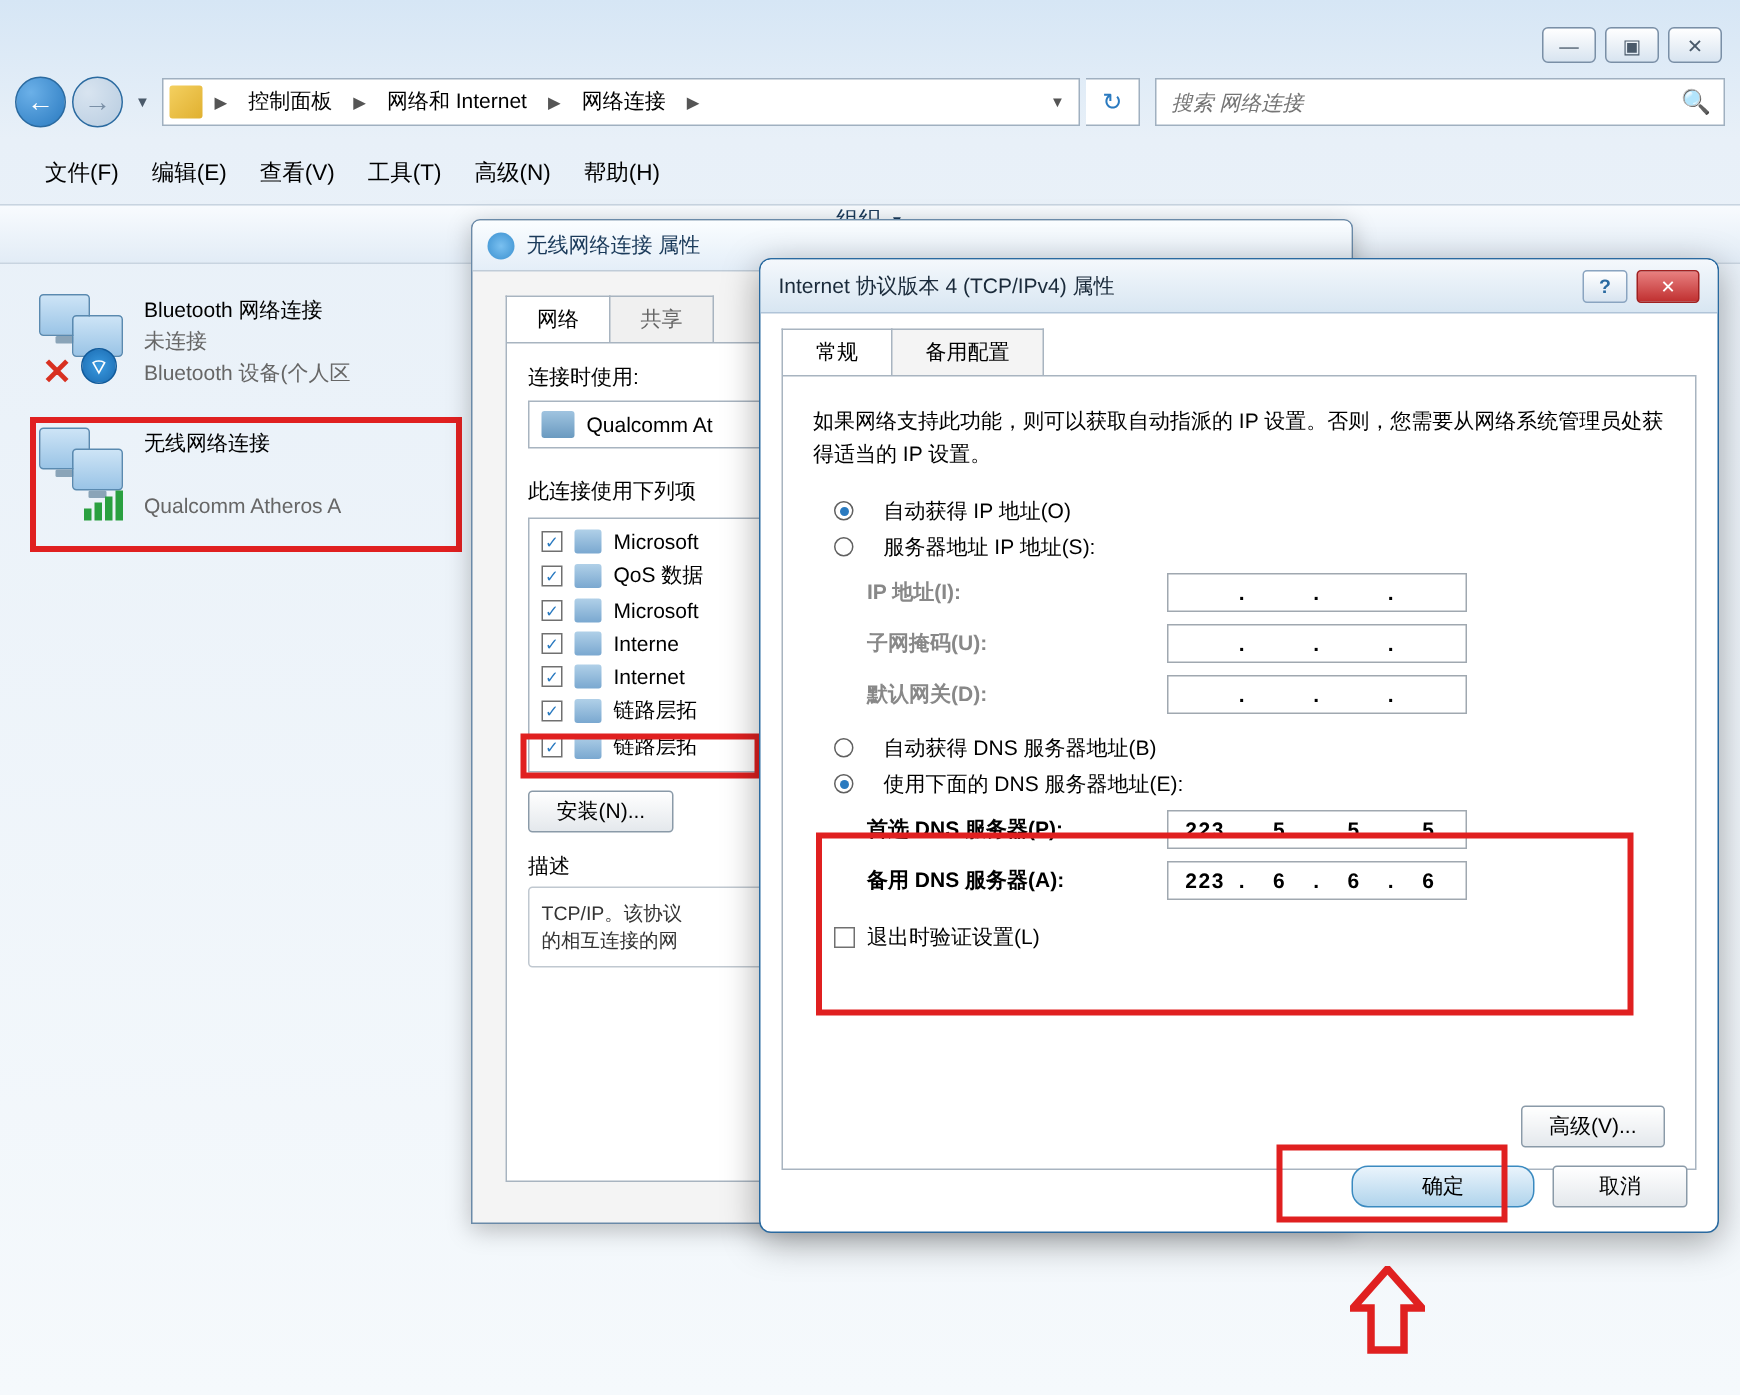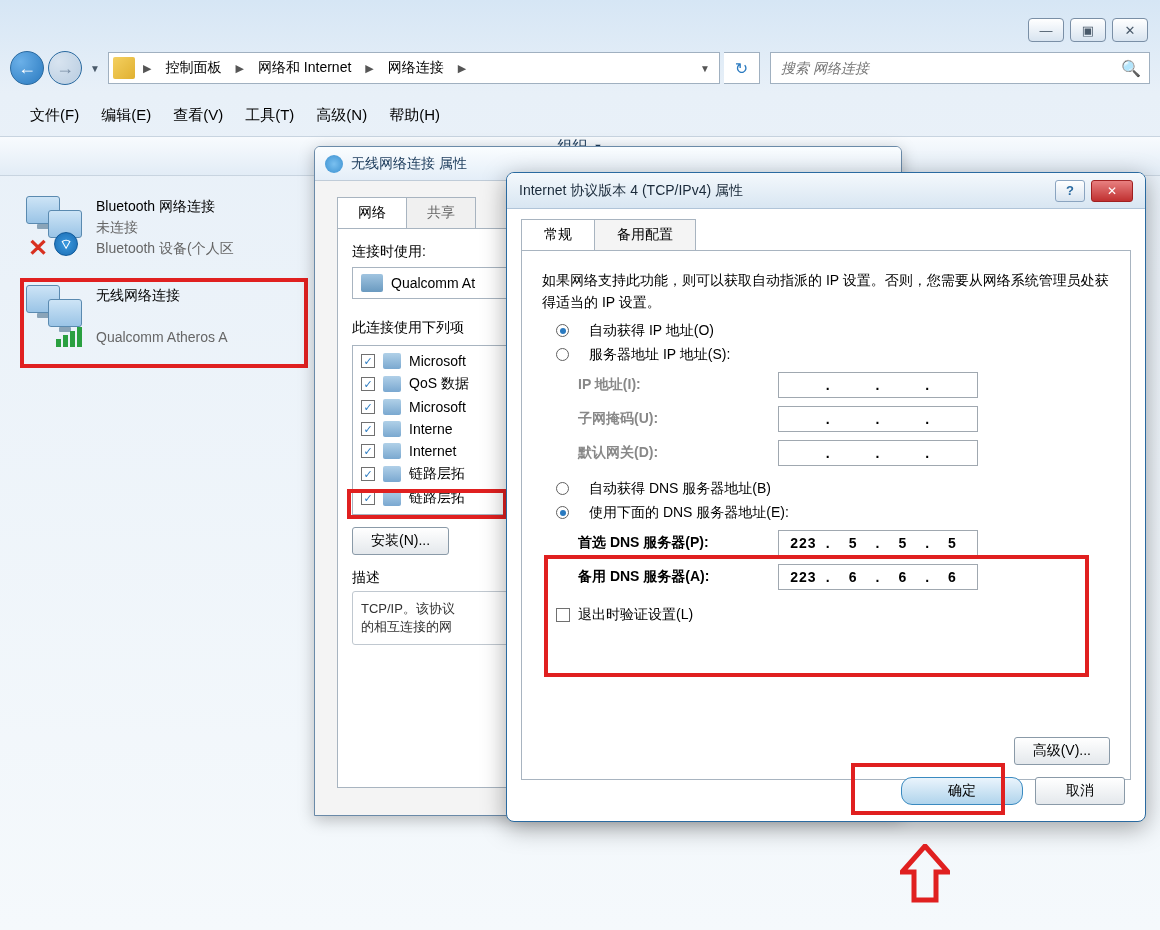--- a/index.html
+++ b/index.html
@@ -80,21 +80,21 @@
   .dialog2 { position: absolute; top: 172px; left: 506px; width: 640px; height: 650px; background: #fff; border: 1px solid #2a6aa0; border-radius: 8px; box-shadow: 0 6px 24px rgba(0,0,0,0.35); overflow: hidden; }
   .dlg2-title { height: 36px; background: linear-gradient(to bottom, #f4f8fc, #d8e6f2); display: flex; align-items: center; padding: 0 12px; border-bottom: 1px solid #b0c4d8; }
   .dlg2-title-text { font-size: 14px; font-weight: 400; color: #1a2a3a; flex: 1; }
   .dlg2-help { width: 30px; height: 22px; border: 1px solid #8aa4c0; border-radius: 3px; background: linear-gradient(to bottom,#fff,#d8e4f0); display:flex; align-items:center; justify-content:center; color:#2a6aa0; font-weight:bold; margin-right:6px; cursor:pointer; font-size:13px;}
   .dlg2-close { width: 42px; height: 22px; border-radius: 3px; background: linear-gradient(to bottom, #e88080, #c03030); display: flex; align-items: center; justify-content: center; color: #fff; cursor: pointer; border:1px solid #a02020; font-size:12px;}
   .dlg2-body { padding: 10px 14px; }
   .dlg2-tabs { display: flex; }
   .dlg2-tab { padding: 6px 22px; border: 1px solid #a8b4c0; background: #fff; font-size: 14px; border-bottom: none; margin-right: -1px; cursor:pointer; }
   .dlg2-tab.inactive { background: #f4f4f4; }
   .dlg2-panel { border: 1px solid #a8b4c0; padding: 18px 20px 14px 20px; height: 530px; position: relative; }
-  .info-text { font-size: 14px; line-height: 1.6; margin-bottom: 8px; }
+  .info-text { font-size: 14px; line-height: 1.6; margin-bottom: 18px; }
   .radio-row { display: flex; align-items: center; gap: 20px; font-size: 14px; margin: 6px 0 6px 14px; cursor:pointer; }
   .radio { width: 13px; height: 13px; border-radius: 50%; border: 1px solid #606060; display: flex; align-items: center; justify-content: center; background:#fff;}
   .radio.checked::after { content: ""; width: 6px; height: 6px; background: #2a7ac0; border-radius: 50%; }
   .field-grid { margin: 4px 0 14px 36px; }
   .field-row { display: flex; align-items: center; margin: 8px 0; font-weight: bold; }
   .field-label { width: 200px; font-size: 14px; color: #888; }
   .field-label.enabled { color: #000; }
   .ip-input { width: 200px; height: 26px; border: 1px solid #a0a8b0; background: #fff; font-size: 14px; font-family: "Courier New", monospace; text-align:center; letter-spacing:1px; display:flex; align-items:center; justify-content:space-evenly; padding: 0 4px;}
   .ip-input.disabled { background:#fff; color:#b0b0b0;}
   .ip-dot { color: #000; padding:0 2px;}

